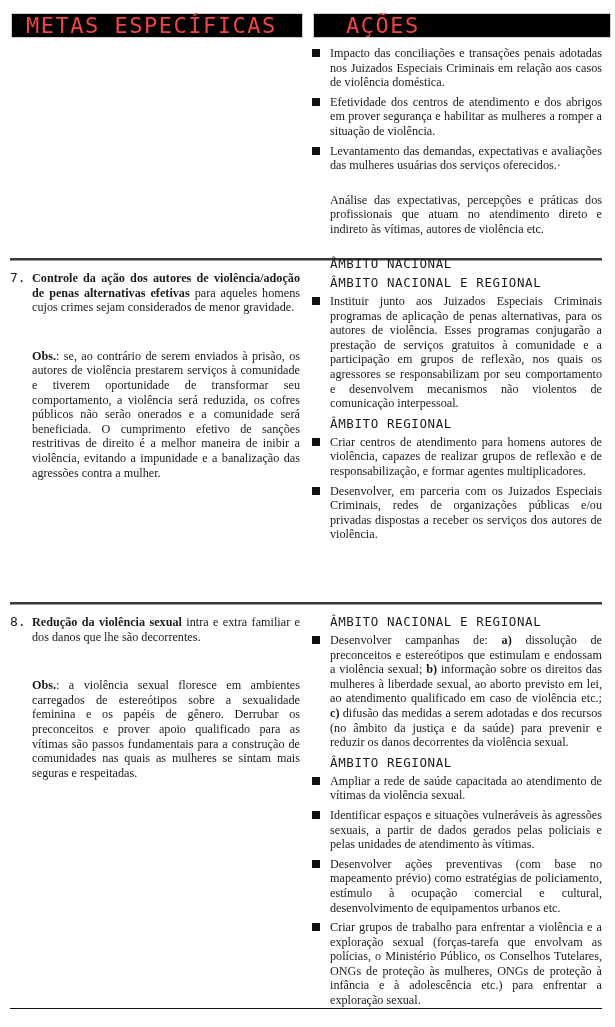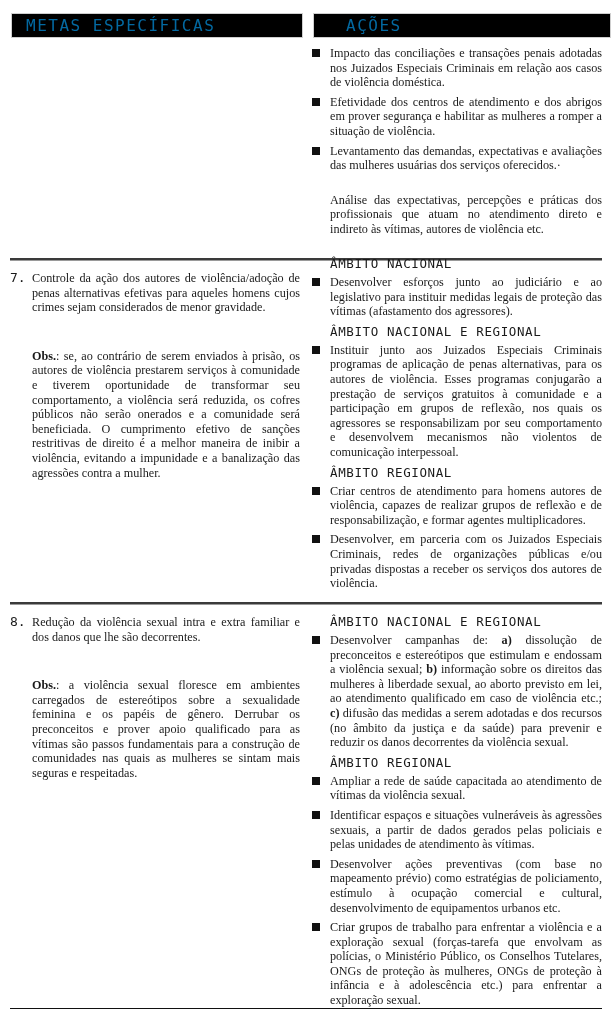--- a/index.html
+++ b/index.html
@@ -2,21 +2,21 @@
 <html><head>
 <meta charset="utf-8">
 <style>
   html, body { margin: 0; padding: 0; background: #ffffff; }
   body {
     width: 615px; height: 1027px; position: relative; overflow: hidden;
     font-family: "Liberation Serif", serif; color: #1a1a1a;
   }
   .hdr {
     position: absolute; top: 14px; height: 23px; background: #000;
-    color: #0369a1; font-family: "DejaVu Sans Mono", monospace; font-size: 16px;
+    color: #ef4444; font-family: "DejaVu Sans Mono", monospace; font-size: 22px;
     line-height: 23px; letter-spacing: 1.5px; box-shadow: 0 0 0 1px #cfcfcf;
     padding-left: 14px; box-sizing: border-box;
   }
   .hdr.left { left: 12px; width: 290px; }
   .hdr.right { left: 314px; width: 296px; padding-left: 32px; }
 
   .rule {
     position: absolute; left: 10px; width: 592px; height: 2px;
     background: #3a3a3a; border-bottom: 1px solid #9a9a9a;
   }
@@ -27,21 +27,21 @@
   .right-col { left: 312px; width: 290px; }
 
   .meta {
     position: relative; padding-left: 22px; font-size: 12.2px; line-height: 14.6px;
     text-align: justify;
   }
   .meta .num {
     position: absolute; left: 0; top: 0; font-family: "DejaVu Sans Mono", monospace;
     font-size: 13px;
   }
-  .meta b { font-weight: normal; }
+  .meta b { font-weight: bold; }
   .obs { padding-left: 22px; font-size: 12.2px; line-height: 14.6px; text-align: justify; margin-top: 34px; }
 
   .scope {
     font-family: "DejaVu Sans Mono", monospace; font-size: 12.5px; letter-spacing: 0.6px;
     padding-left: 18px; margin: 0 0 4px 0; line-height: 15px;
   }
   .item {
     position: relative; padding-left: 18px; font-size: 12.2px; line-height: 14.6px;
     text-align: justify; margin-bottom: 5px;
   }
@@ -79,24 +79,20 @@
     <span class="num">7.</span>
     <b>Controle da ação dos autores de violência/adoção de penas alternativas efetivas</b><span> para aqueles homens cujos crimes sejam considerados de menor gravidade.</span>
   </div>
   <div class="obs">
     <b>Obs.</b><span>: se, ao contrário de serem enviados à prisão, os autores de violência prestarem serviços à comunidade e tiverem oportunidade de transformar seu comportamento, a violência será reduzida, os cofres públicos não serão onerados e a comunidade será beneficiada. O cumprimento efetivo de sanções restritivas de direito é a melhor maneira de inibir a violência, evitando a impunidade e a banalização das agressões contra a mulher.</span>
   </div>
 </div>
 
 <div class="col right-col" style="top:256px;">
   <div class="scope">ÂMBITO NACIONAL</div>
-  <div class="item">
-    <span class="bullet"></span>
-    <span>Desenvolver esforços junto ao judiciário e ao legislativo para instituir medidas legais de proteção das vítimas (afastamento dos agressores).</span>
-  </div>
   <div class="scope">ÂMBITO NACIONAL E REGIONAL</div>
   <div class="item">
     <span class="bullet"></span>
     <span>Instituir junto aos Juizados Especiais Criminais programas de aplicação de penas alternativas, para os autores de violência. Esses programas conjugarão a prestação de serviços gratuitos à comunidade e a participação em grupos de reflexão, nos quais os agressores se responsabilizam por seu comportamento e desenvolvem mecanismos não violentos de comunicação interpessoal.</span>
   </div>
   <div class="scope">ÂMBITO REGIONAL</div>
   <div class="item">
     <span class="bullet"></span>
     <span>Criar centros de atendimento para homens autores de violência, capazes de realizar grupos de reflexão e de responsabilização, e formar agentes multiplicadores.</span>
   </div>

